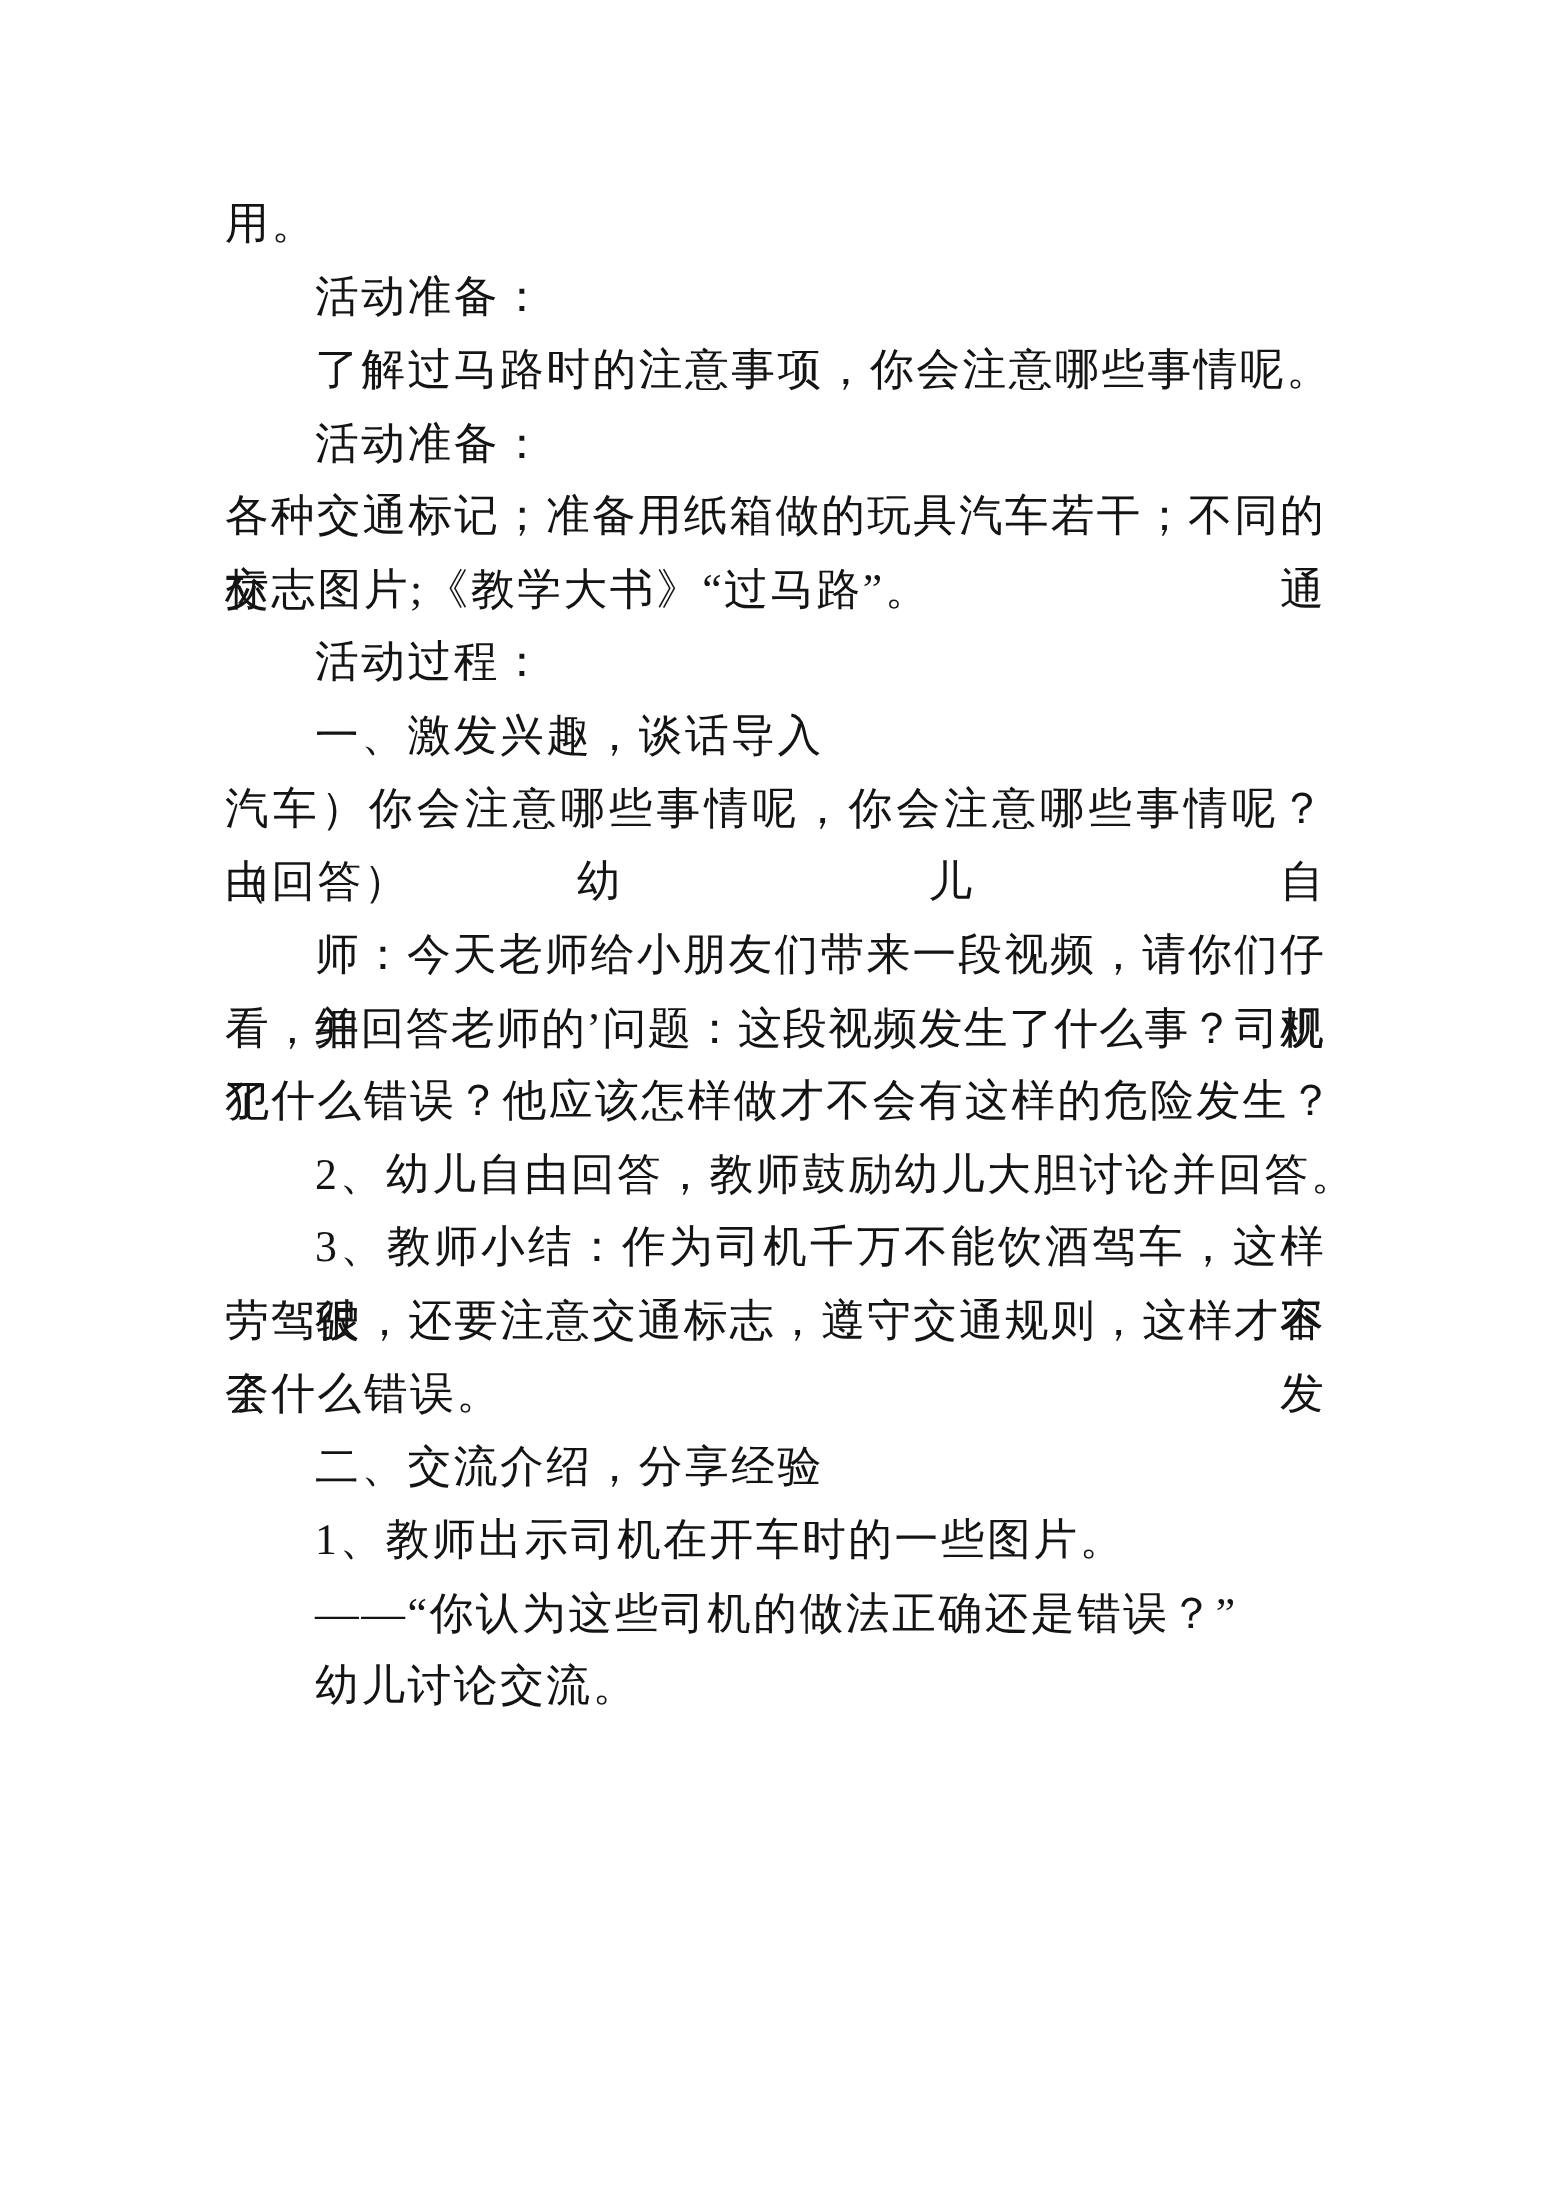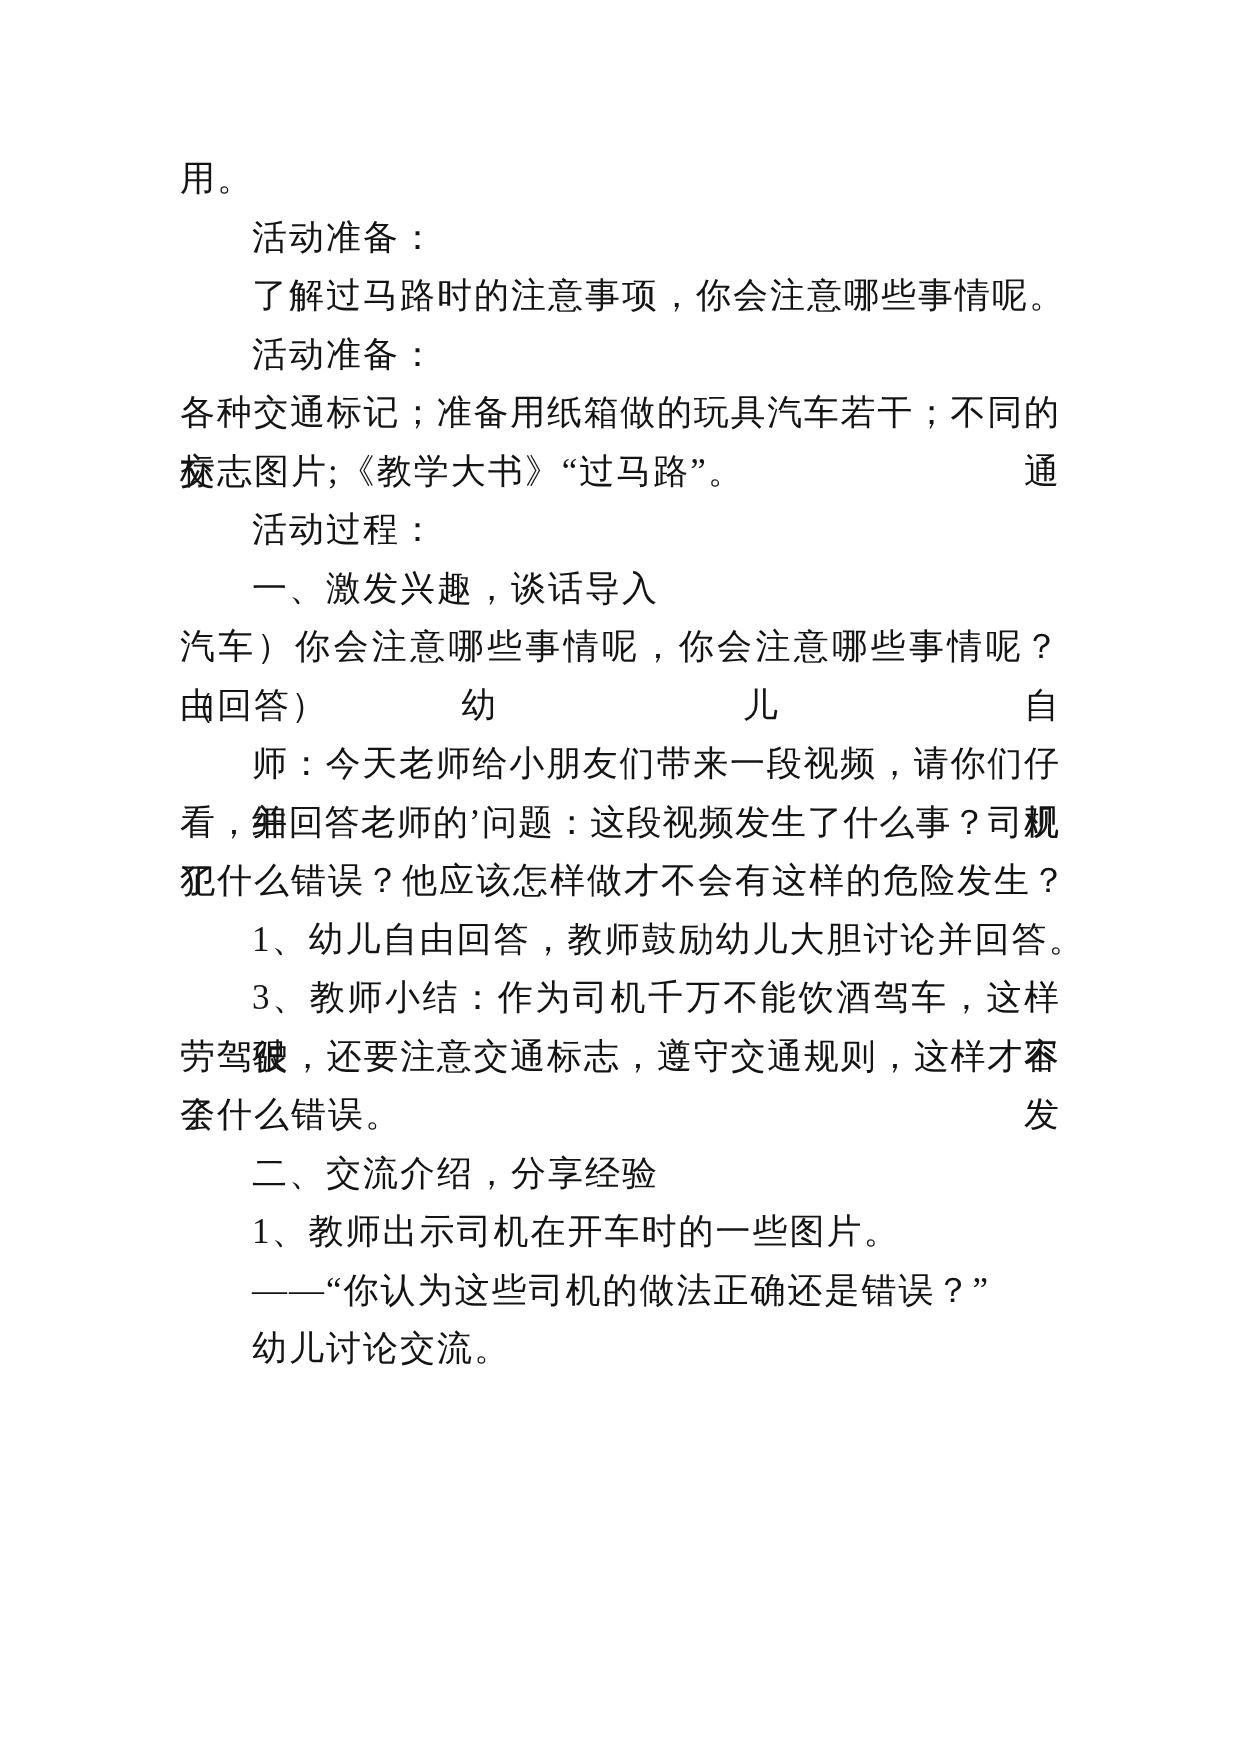--- a/index.html
+++ b/index.html
@@ -55,21 +55,21 @@
       <div class="text-line indent">活动准备：</div>
       <div class="text-line fill">各种交通标记；准备用纸箱做的玩具汽车若干；不同的交通</div>
       <div class="text-line">标志图片;《教学大书》“过马路”。</div>
       <div class="text-line indent">活动过程：</div>
       <div class="text-line indent">一、激发兴趣，谈话导入</div>
       <div class="text-line fill">汽车）你会注意哪些事情呢，你会注意哪些事情呢？（幼儿自</div>
       <div class="text-line">由回答）</div>
       <div class="text-line indent fill">师：今天老师给小朋友们带来一段视频，请你们仔细观</div>
       <div class="text-line fill">看，并回答老师的’问题：这段视频发生了什么事？司机犯</div>
       <div class="text-line">了什么错误？他应该怎样做才不会有这样的危险发生？</div>
-      <div class="text-line indent">1、幼儿自由回答，教师鼓励幼儿大胆讨论并回答。</div>
+      <div class="text-line indent">2、幼儿自由回答，教师鼓励幼儿大胆讨论并回答。</div>
       <div class="text-line indent fill">3、教师小结：作为司机千万不能饮酒驾车，这样很容</div>
       <div class="text-line fill">劳驾驶，还要注意交通标志，遵守交通规则，这样才不会发</div>
       <div class="text-line">了什么错误。</div>
       <div class="text-line indent">二、交流介绍，分享经验</div>
       <div class="text-line indent">1、教师出示司机在开车时的一些图片。</div>
       <div class="text-line indent">——“你认为这些司机的做法正确还是错误？”</div>
       <div class="text-line indent">幼儿讨论交流。</div>
     </div>
 </div>
 

